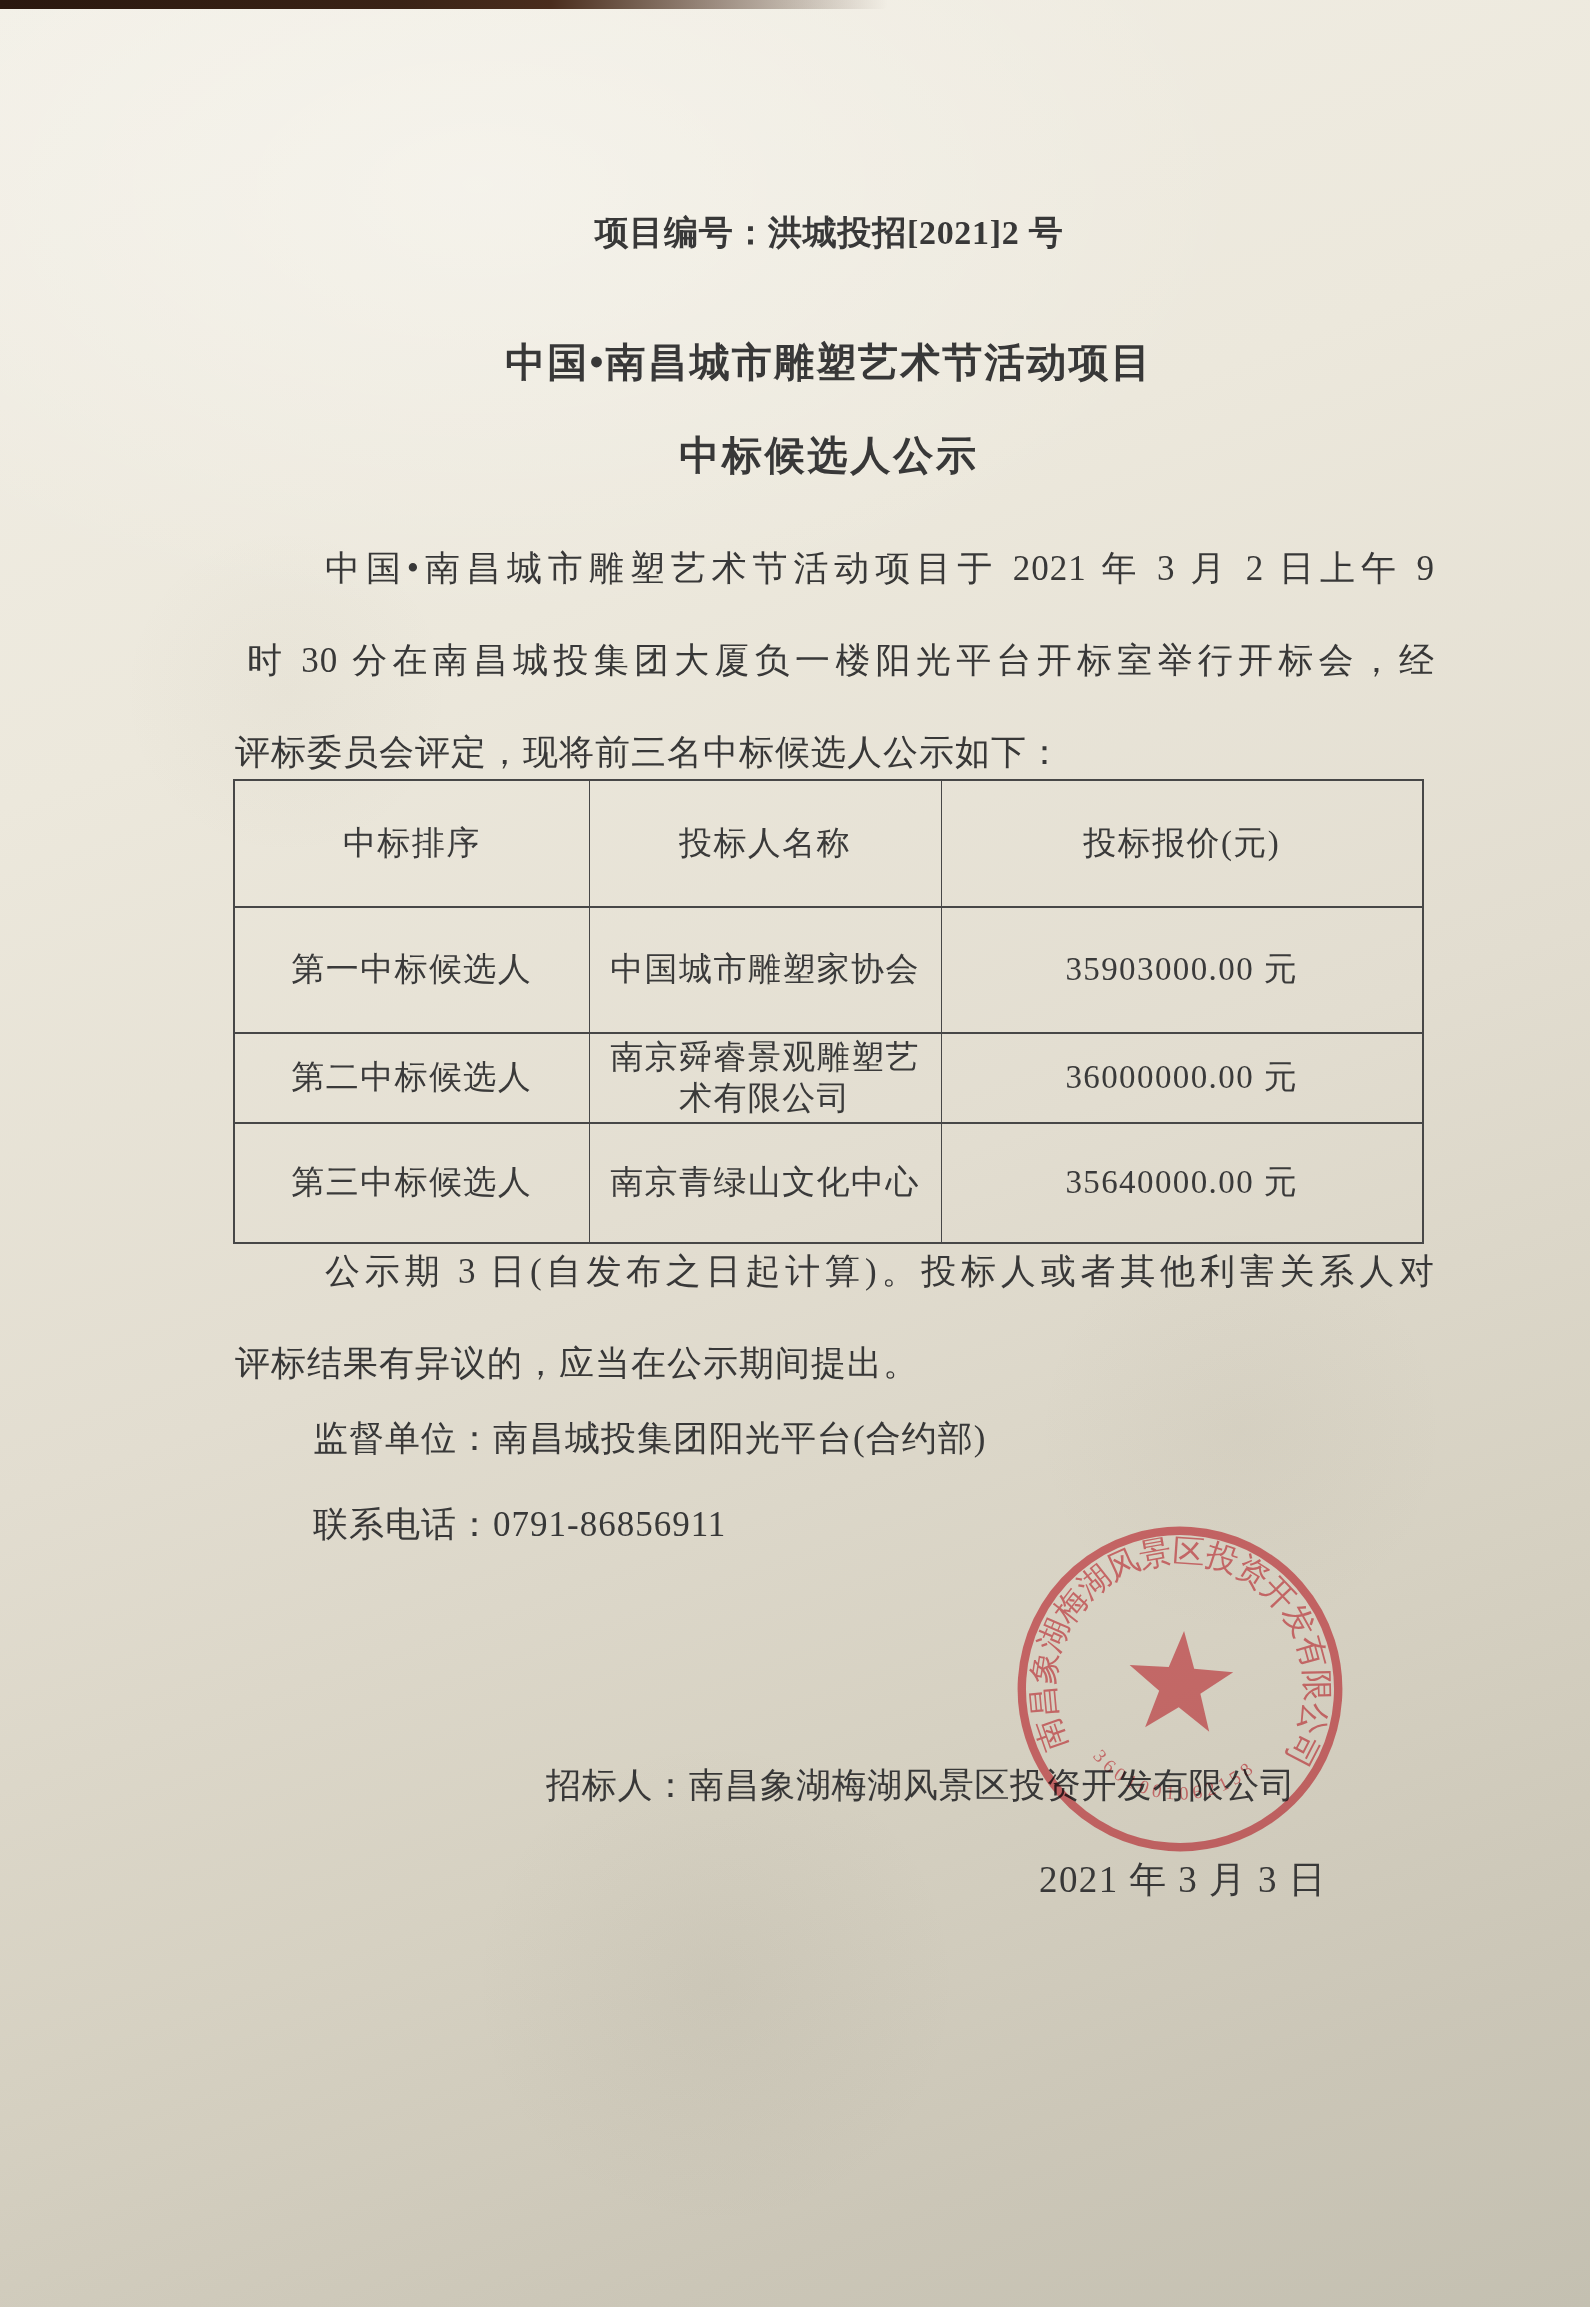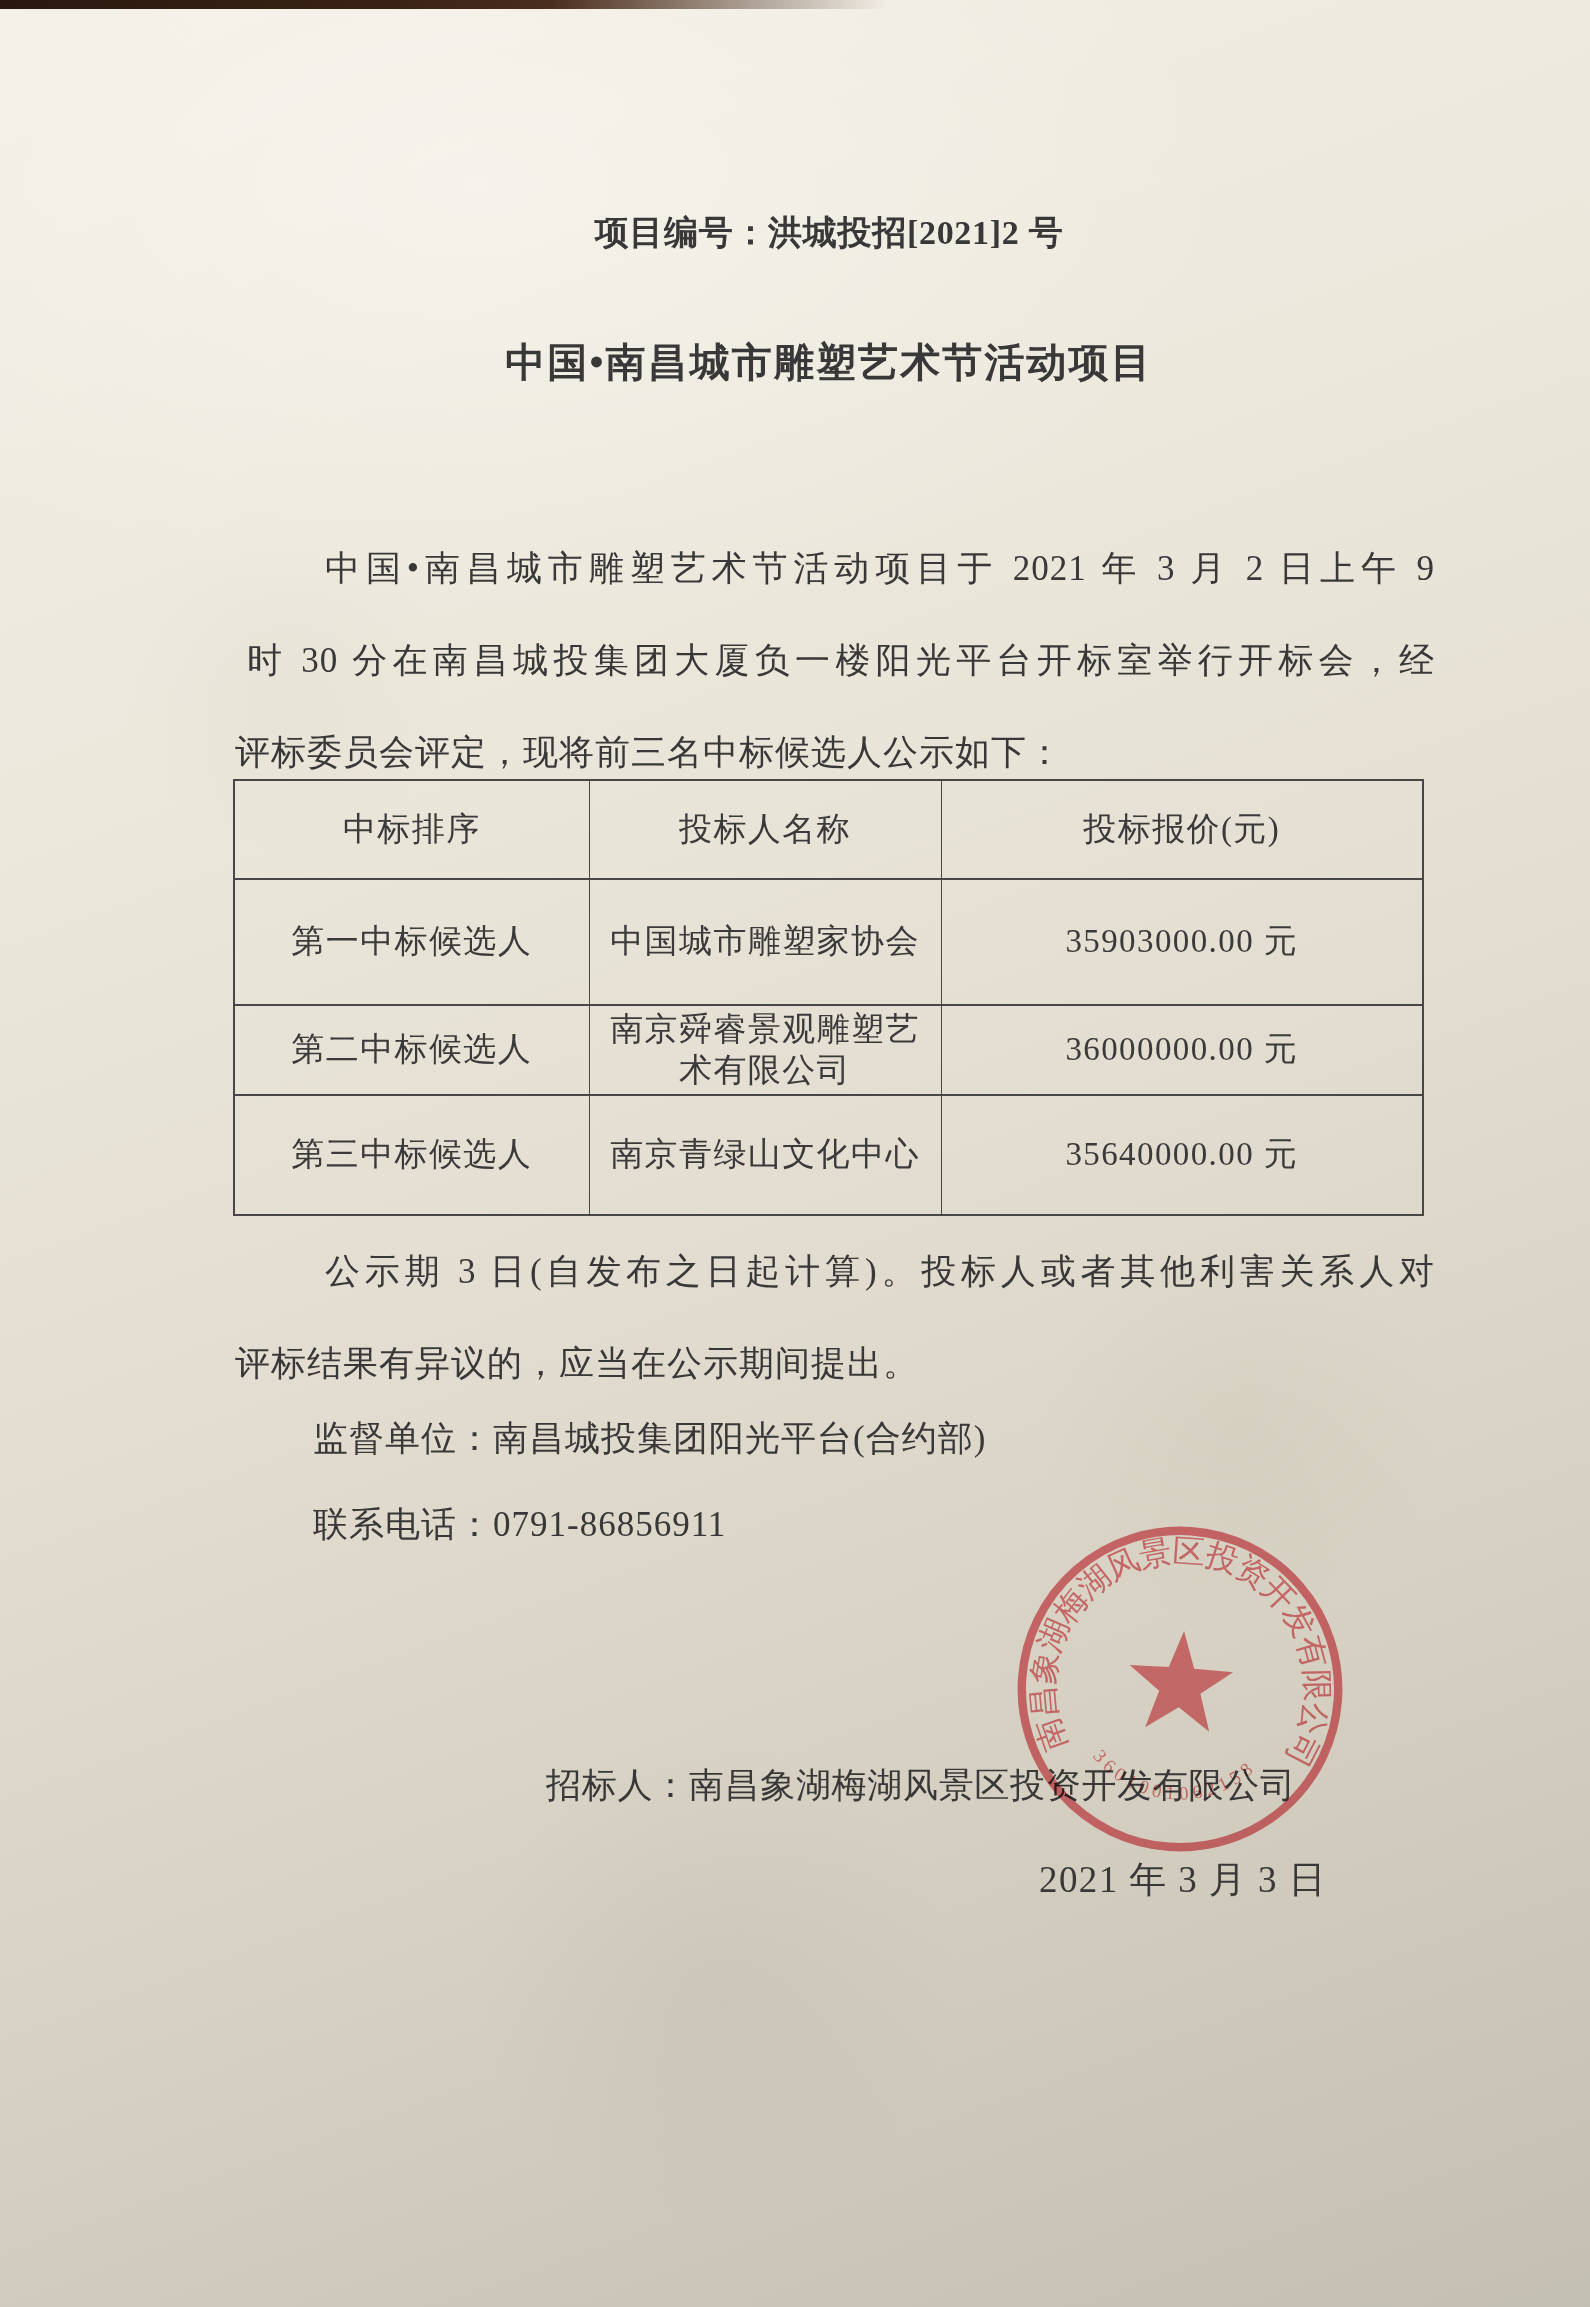--- a/index.html
+++ b/index.html
@@ -53,39 +53,40 @@
   table.bid col.c3{width:482px;}
   table.bid td{
     border-left:1.4px solid #474747;border-right:1.4px solid #474747;
     border-top:2.8px solid #474747;border-bottom:2.8px solid #474747;
     text-align:center;vertical-align:middle;
     letter-spacing:1.4px;padding:2.8px 7px;line-height:1.25;
   }
   table.bid tr.hd td{border-top:2.1px solid #474747;}
   table.bid td:first-child{border-left:2.1px solid #474747;}
   table.bid td:last-child{border-right:2.1px solid #474747;}
-  tr.hd{height:99px;}
+  tr.hd{height:127px;}
   tr.r1{height:126px;}
   tr.r2{height:80px;}
   tr.r3{height:120px;}
   .seal{
     position:absolute;left:998px;top:1507px;width:364px;height:364px;
     mix-blend-mode:multiply;opacity:.84;transform:rotate(4deg);
   }
 </style>
 </head>
 <body>
 
 <div class="page">
   <div class="texture"></div>
   <div class="photo-edge"></div>
 
   <div class="txt col project-number">项目编号：洪城投招[2021]2 号</div>
 
   <div class="txt col title1">中国•南昌城市雕塑艺术节活动项目</div>
+  <div class="txt col title2">中标候选人公示</div>
 
   <div class="col bodyline fill indent l1">中国•南昌城市雕塑艺术节活动项目于 2021 年 3 月 2 日上午 9</div>
   <div class="col bodyline fill l2">时 30 分在南昌城投集团大厦负一楼阳光平台开标室举行开标会，经</div>
   <div class="col bodyline l3">评标委员会评定，现将前三名中标候选人公示如下：</div>
 
   <table class="bid">
     <colgroup>
         <col class="c1">
         <col class="c2">
         <col class="c3">

